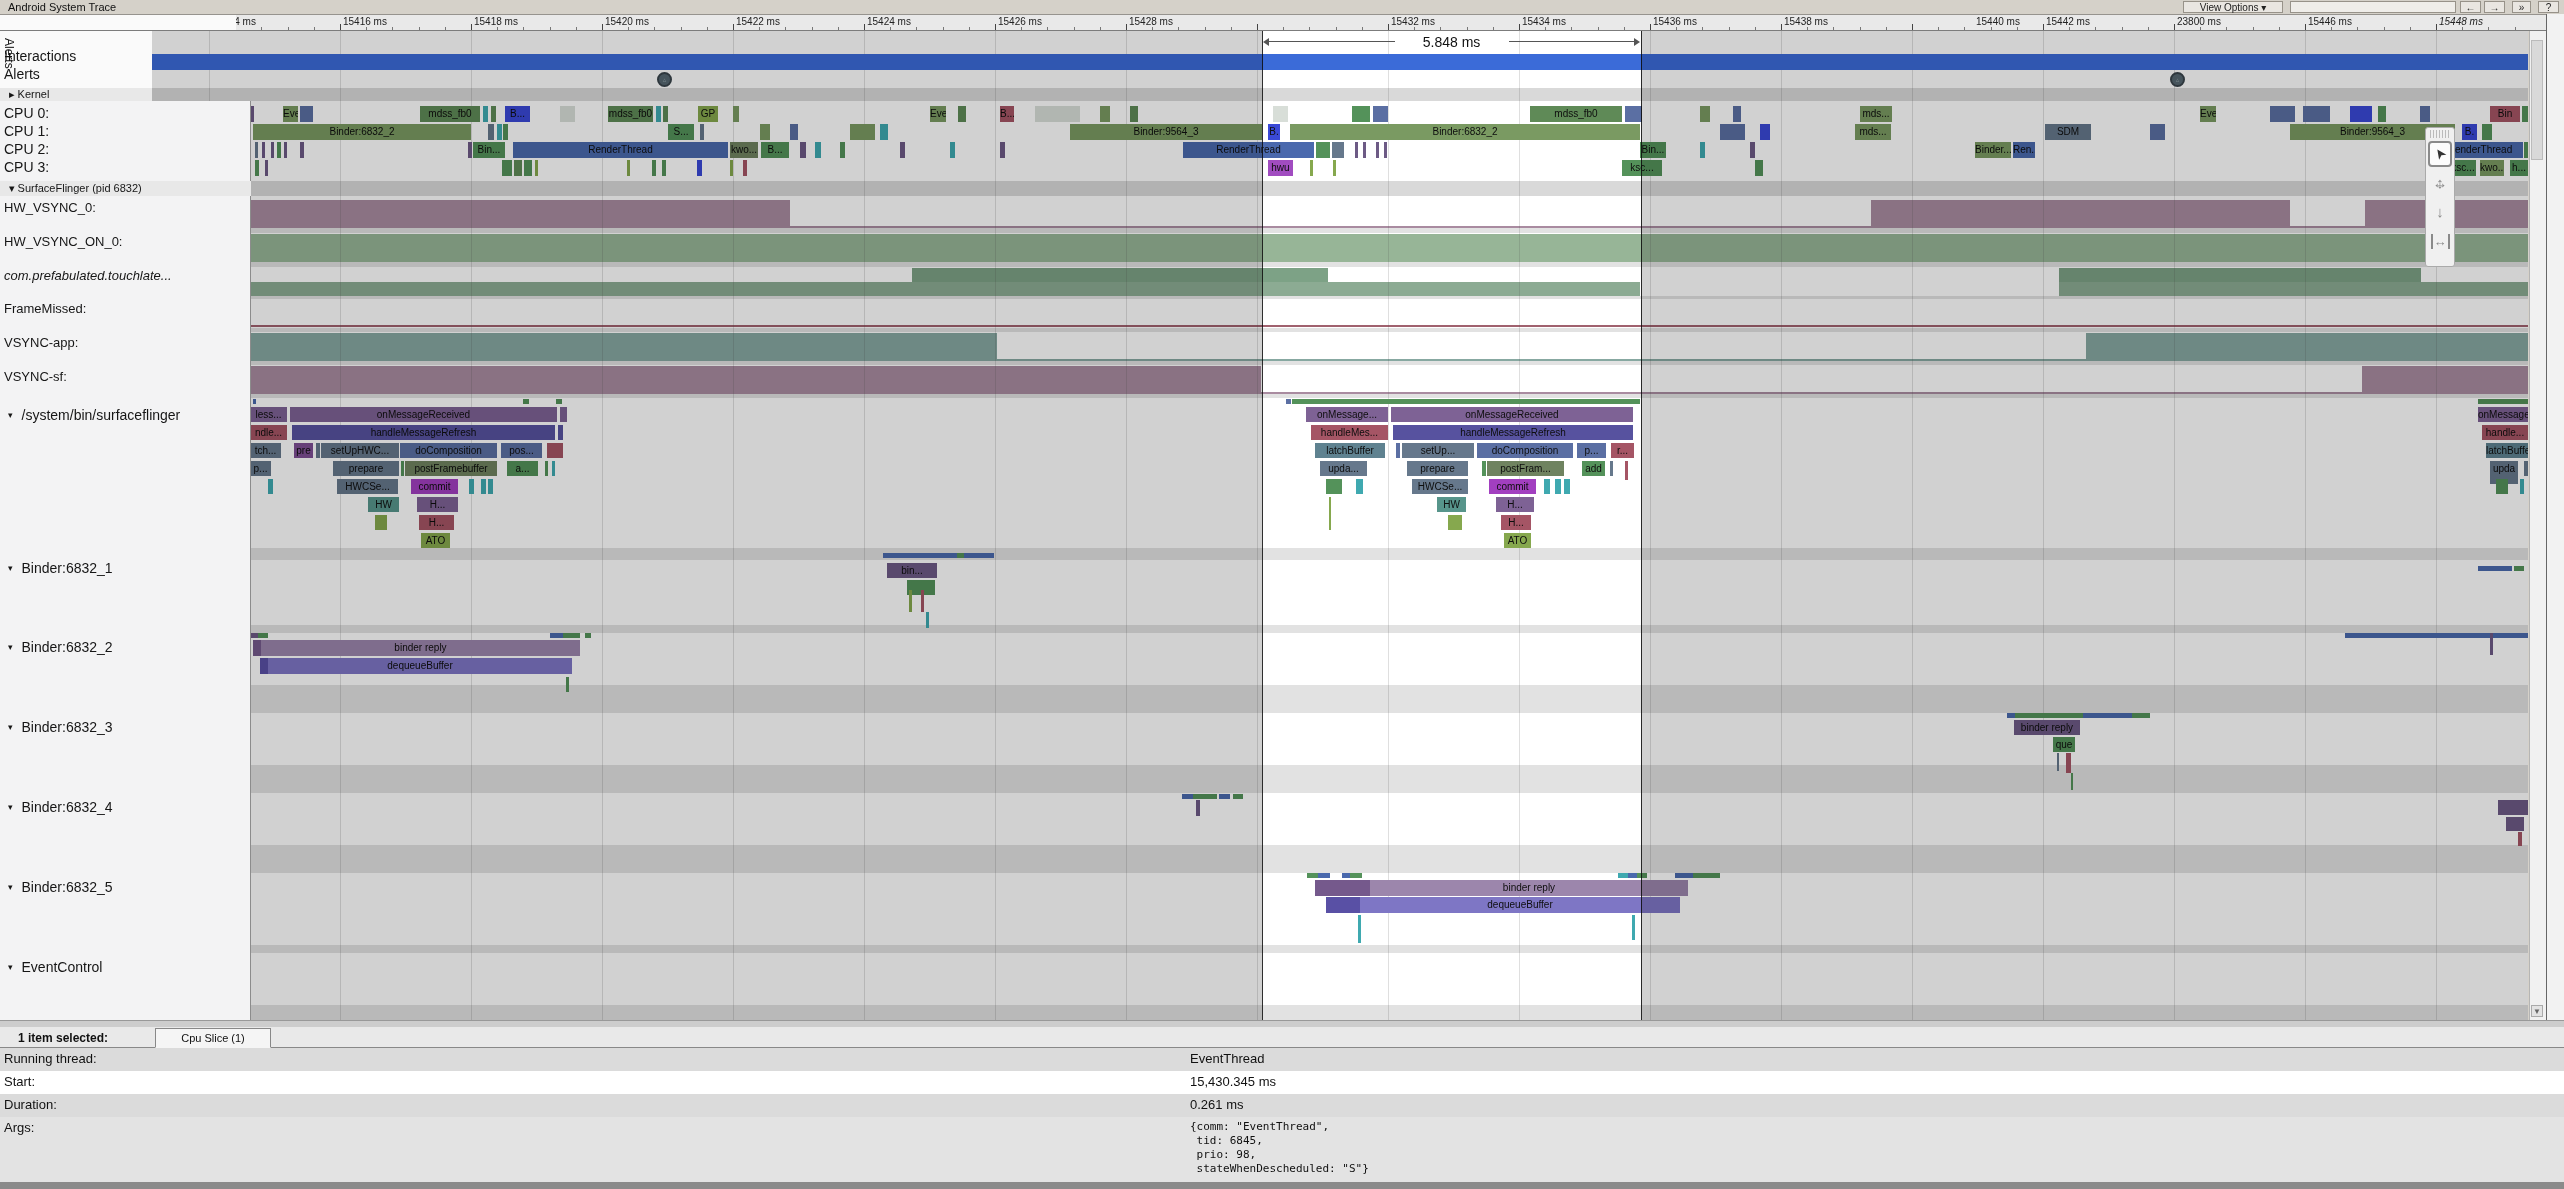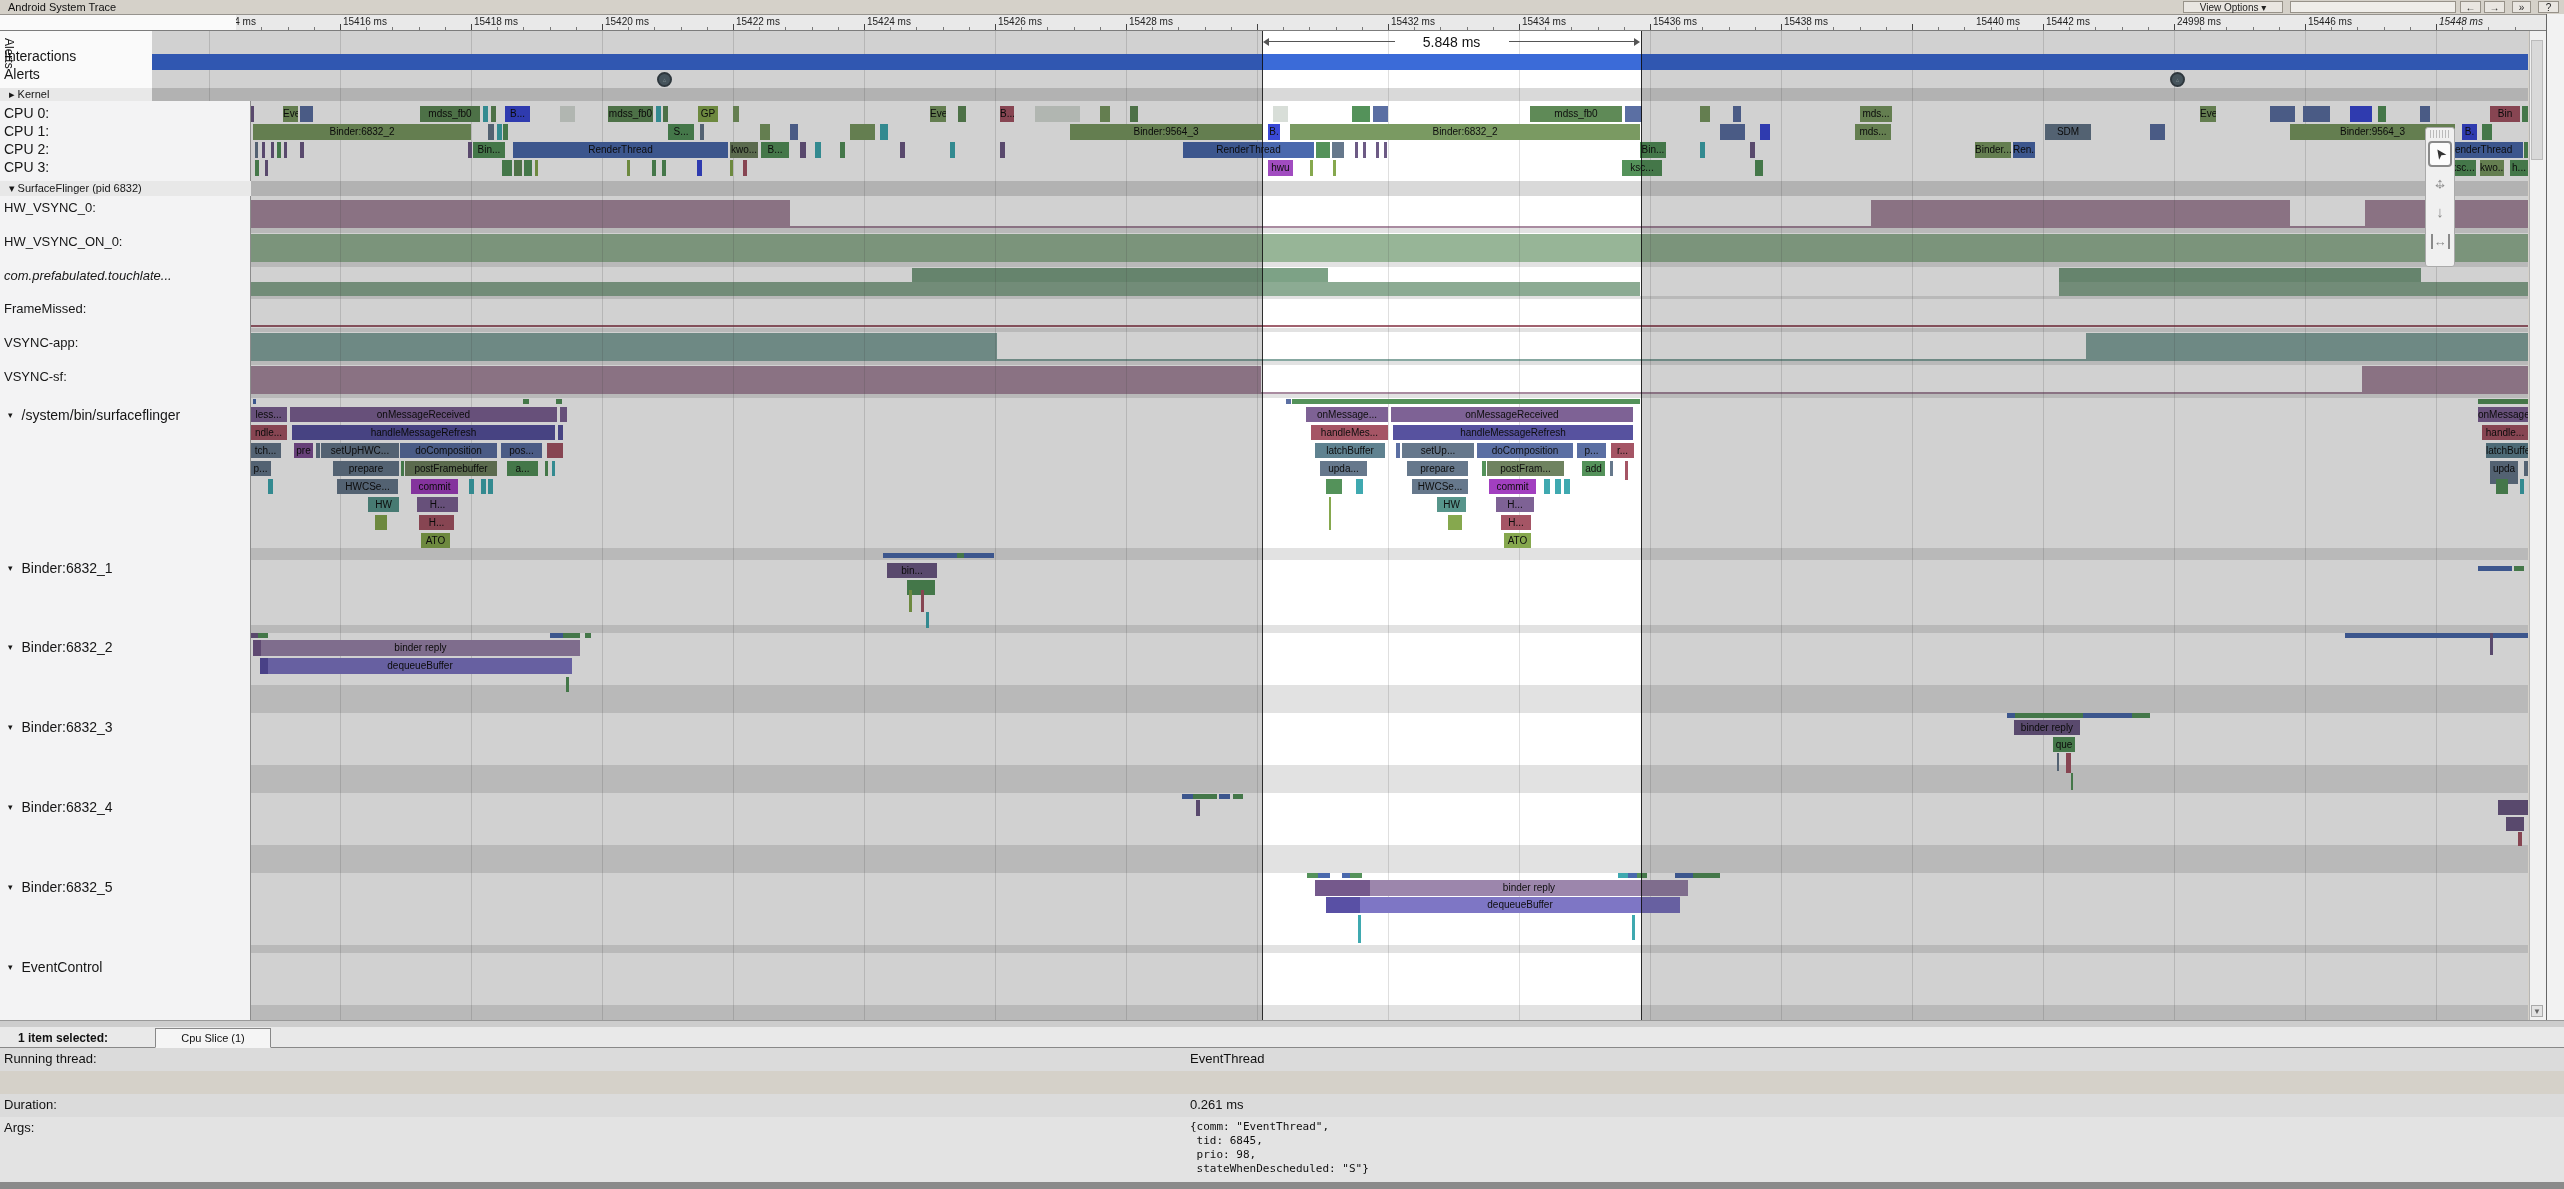--- a/index.html
+++ b/index.html
@@ -463,21 +463,21 @@
       <div class="tick-minor" style="left: 1964px;"></div>
       <div class="tick-minor" style="left: 1991px;"></div>
       <div class="tick-minor" style="left: 2017px;"></div>
       <div class="tick-major" style="left: 2043px;"></div>
       <div class="tick-label" style="left: 2046px;">15442 ms</div>
       <div class="tick-minor" style="left: 2069px;"></div>
       <div class="tick-minor" style="left: 2095px;"></div>
       <div class="tick-minor" style="left: 2122px;"></div>
       <div class="tick-minor" style="left: 2148px;"></div>
       <div class="tick-major" style="left: 2174px;"></div>
-      <div class="tick-label" style="left: 2177px;">24998 ms</div>
+      <div class="tick-label" style="left: 2177px;">23800 ms</div>
       <div class="tick-minor" style="left: 2200px;"></div>
       <div class="tick-minor" style="left: 2226px;"></div>
       <div class="tick-minor" style="left: 2253px;"></div>
       <div class="tick-minor" style="left: 2279px;"></div>
       <div class="tick-major" style="left: 2305px;"></div>
       <div class="tick-label" style="left: 2308px;">15446 ms</div>
       <div class="tick-minor" style="left: 2331px;"></div>
       <div class="tick-minor" style="left: 2357px;"></div>
       <div class="tick-minor" style="left: 2384px;"></div>
       <div class="tick-minor" style="left: 2410px;"></div>
@@ -544,20 +544,24 @@
 
   <div id="hscroll"></div>
   <div id="selbar">
     <span id="sel-text">1 item selected:</span>
     <div id="sel-tab">Cpu Slice (1)</div>
   </div>
   <div id="row-running" class="det-row">
     <span class="det-label">Running thread:</span>
     <span class="det-value">EventThread</span>
   </div>
+  <div id="row-start" class="det-row">
+    <span class="det-label">Start:</span>
+    <span class="det-value">15,430.345 ms</span>
+  </div>
   <div id="row-duration" class="det-row">
     <span class="det-label">Duration:</span>
     <span class="det-value">0.261 ms</span>
   </div>
   <div id="row-args" class="det-row">
     <span class="det-label">Args:</span>
     <div class="det-value">
       <div class="args-line">{comm: "EventThread",</div>
       <div class="args-line"> tid: 6845,</div>
       <div class="args-line"> prio: 98,</div>

